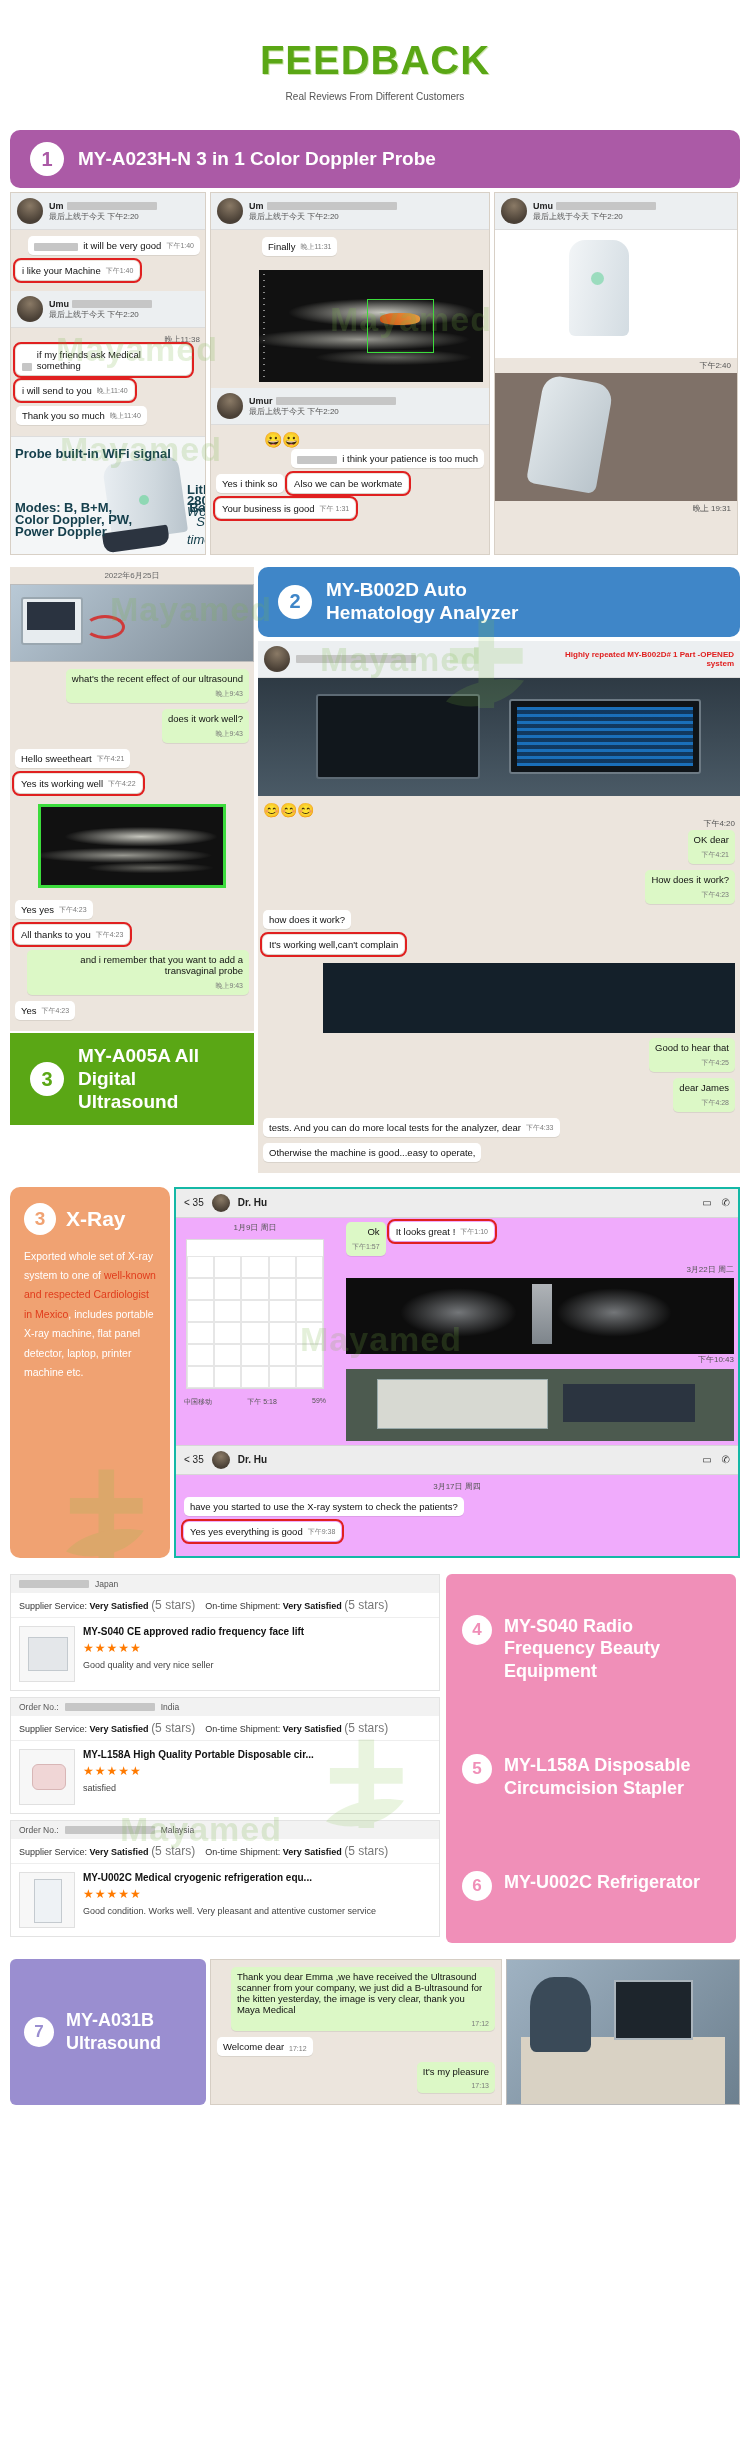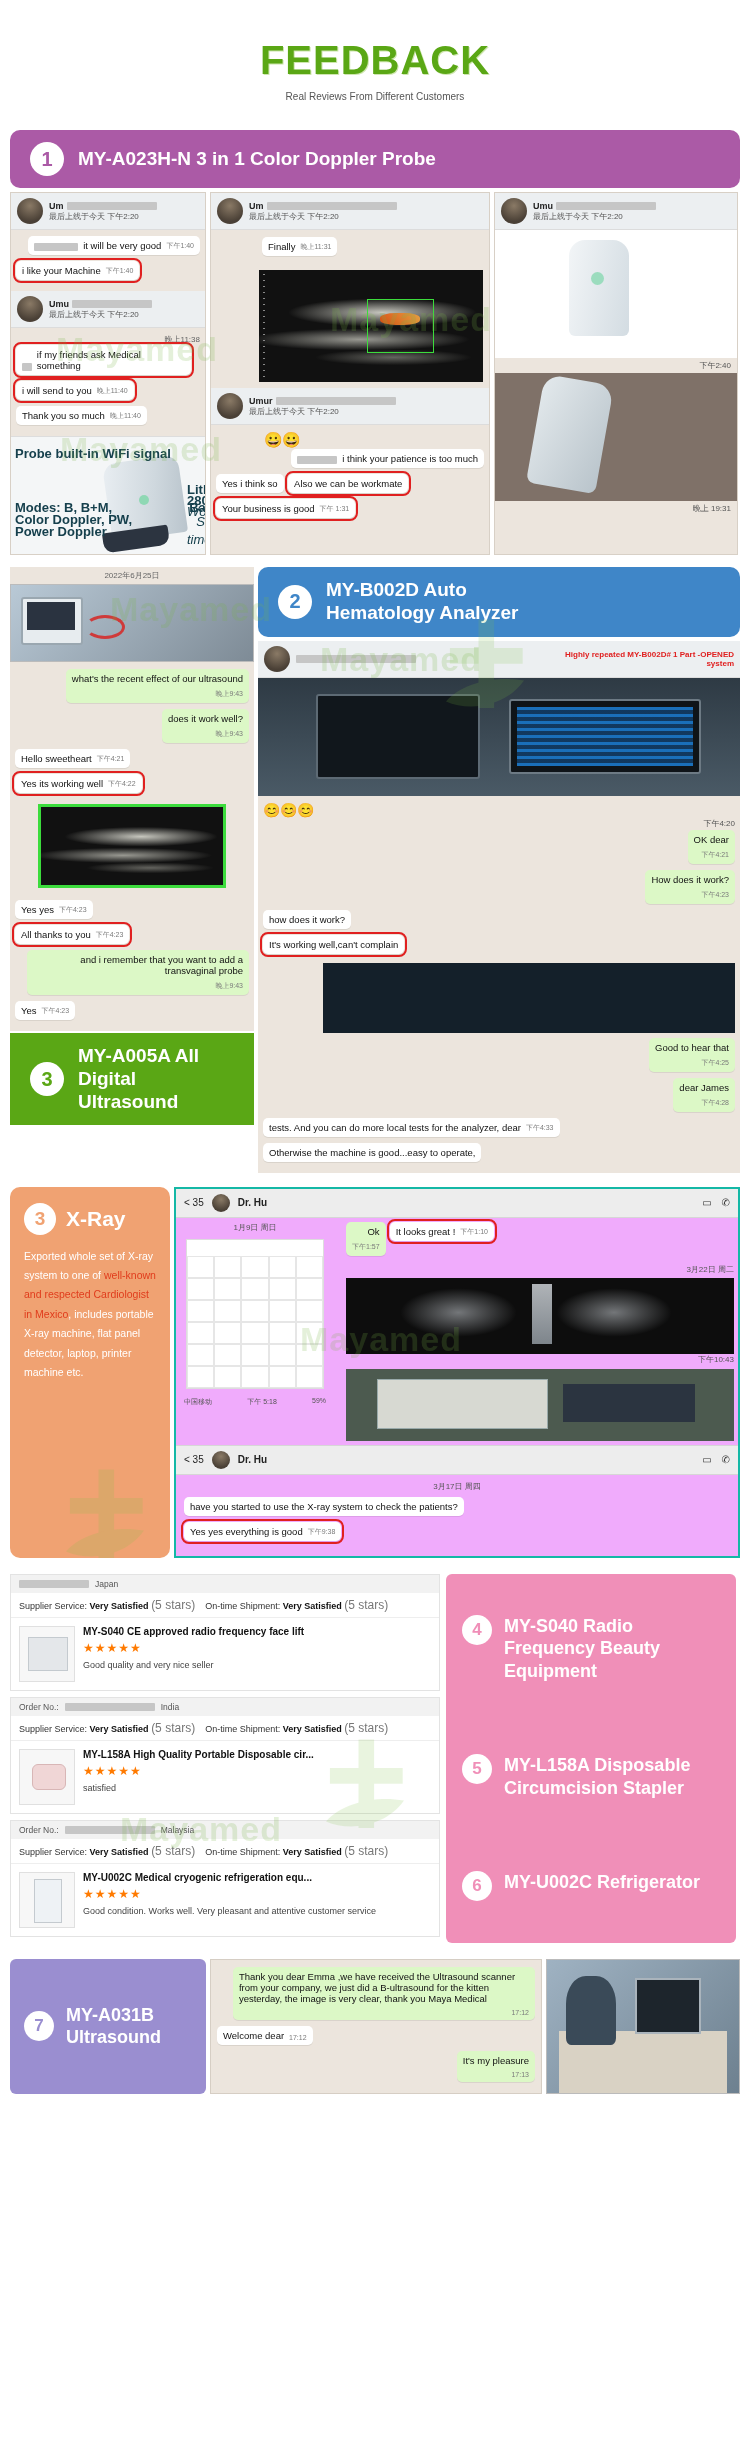--- a/index.html
+++ b/index.html
@@ -247,21 +247,21 @@
   .violet-card {
     width: 196px; background: #9a8ed0; border-radius: 6px; color: #fff;
     display: flex; align-items: center; gap: 12px; padding: 18px 14px;
   }
   .violet-card .num {
     width: 30px; height: 30px; border-radius: 50%; background: #fff; color: #9a8ed0;
     display: flex; align-items: center; justify-content: center;
     font-size: 17px; font-weight: bold; flex: 0 0 auto;
   }
   .violet-card .t { font-size: 18px; font-weight: bold; line-height: 1.25; }
-  .sec7-chat { width: 332px; background: #ece5dd; border: 1px solid #d6cec4; padding: 6px; }
+  .sec7-chat { width: 292px; background: #ece5dd; border: 1px solid #d6cec4; padding: 6px; }
   .sec7-photo {
     flex: 1; background: linear-gradient(135deg,#9fb2c2,#6d808f); position: relative;
     overflow: hidden; border: 1px solid #bbb;
   }
   .sec7-photo .desk {
     position: absolute; left: 6%; bottom: 0; width: 88%; height: 46%;
     background: #d9d2c4;
   }
   .sec7-photo .mon {
     position: absolute; left: 46%; top: 14%; width: 34%; height: 42%;

